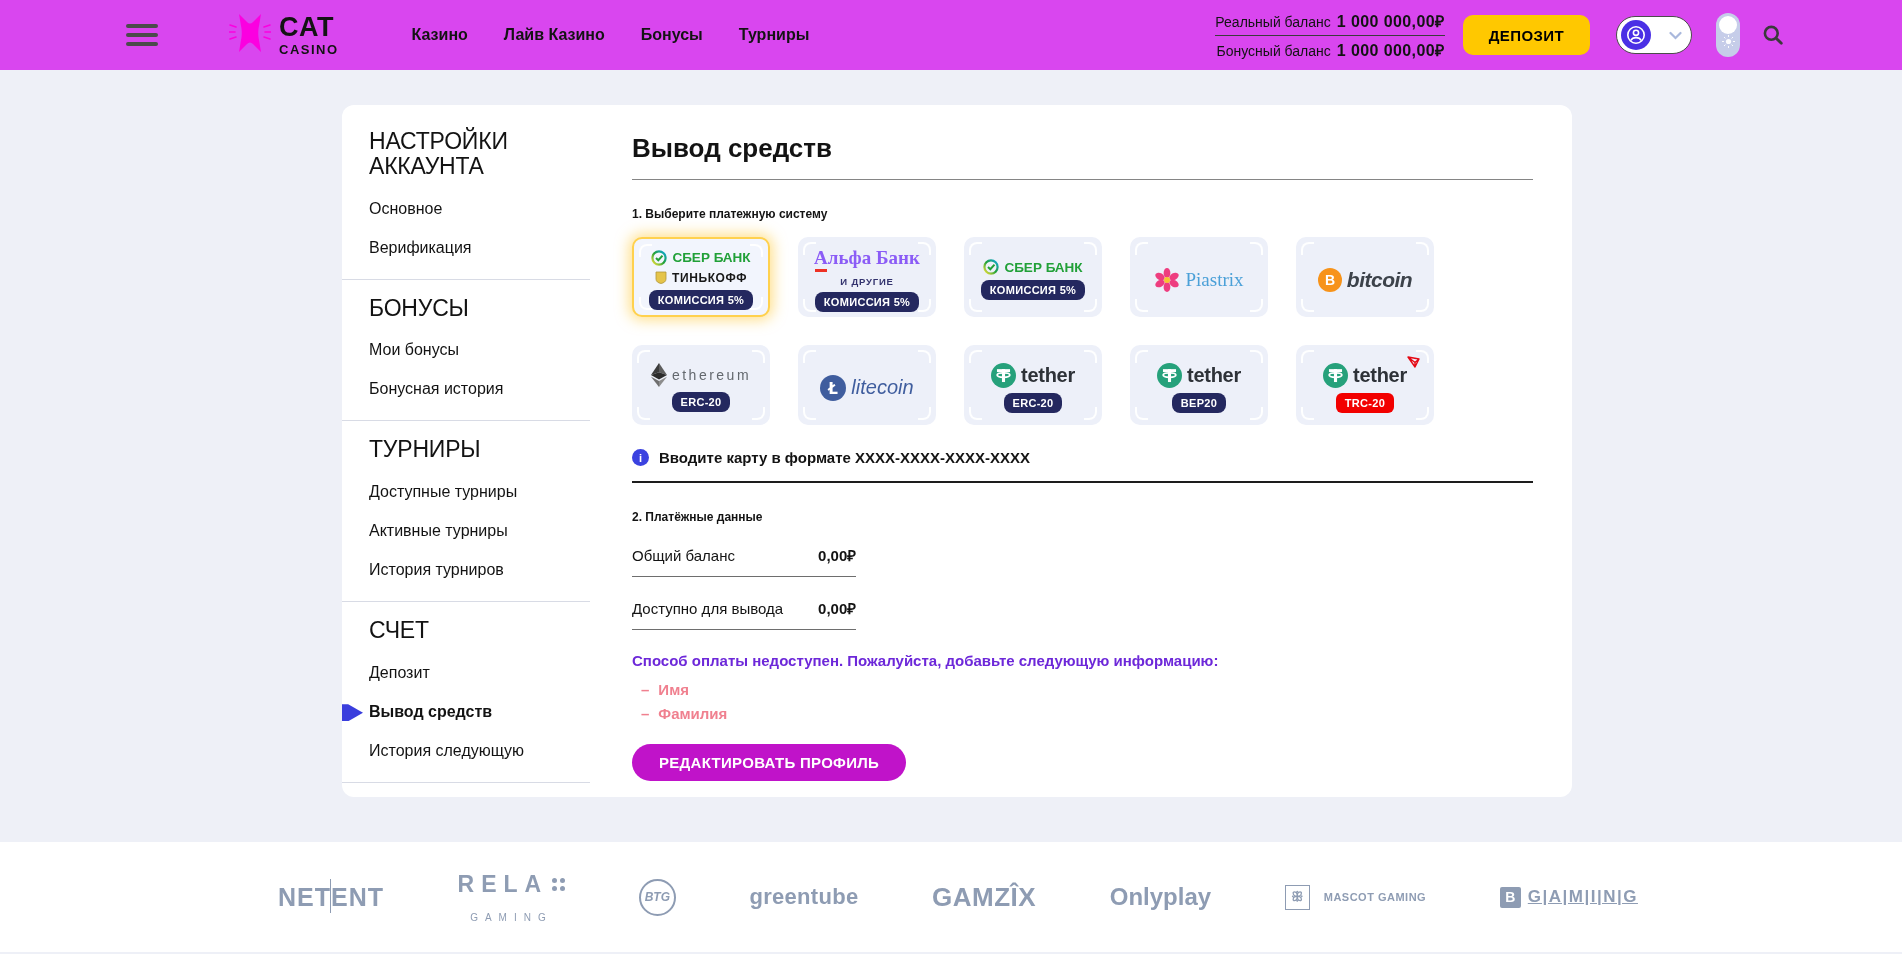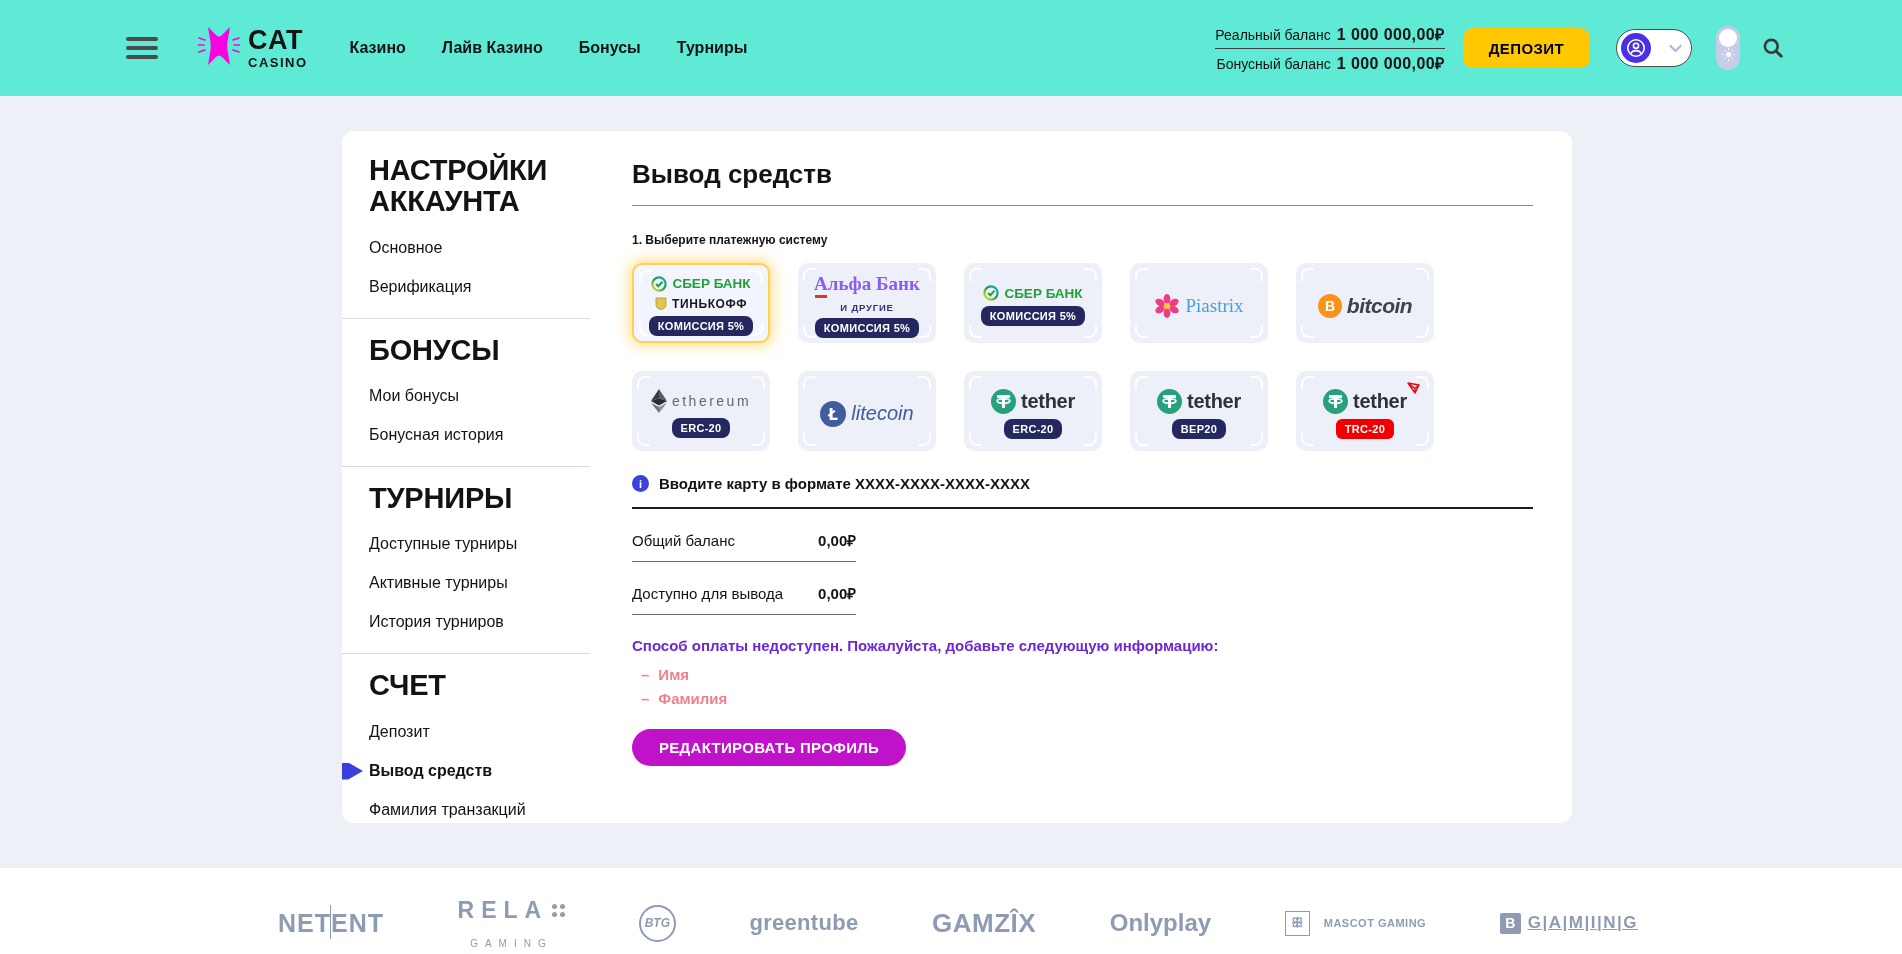--- a/index.html
+++ b/index.html
@@ -1,20 +1,20 @@
 <!DOCTYPE html>
 <html><head>
 <meta charset="utf-8">
 <style>
   * { margin:0; padding:0; box-sizing:border-box; }
   html,body { width:1902px; height:954px; overflow:hidden; }
   body { font-family:"Liberation Sans", sans-serif; background:#eef0f7; color:#131313; }
 
   
-  .header { height:96px; background:#5eead4; display:flex; align-items:center; padding:0 118px 0 126px; }
+  .header { height:70px; background:#d946ef; display:flex; align-items:center; padding:0 118px 0 126px;gap:31px; }
   .burger { width:32px; display:flex; flex-direction:column; gap:5px; cursor:pointer; }
   .burger i { display:block; height:4px; border-radius:2px; background:#4b4b4b; }
   .logo { display:flex; align-items:center; gap:8px; margin-left:40px; cursor:pointer; }
   .logo-text { line-height:1; }
   .logo-cat { font-size:27px; font-weight:800; letter-spacing:.5px; }
   .logo-casino { font-size:13px; font-weight:800; letter-spacing:1.5px; margin-top:2px; }
   .nav { display:flex; gap:36px; margin-left:42px; }
   .nav-item { font-size:16px; font-weight:600; cursor:pointer; white-space:nowrap; }
   .hdr-right { margin-left:auto; display:flex; align-items:center; }
   .balances { text-align:right; }
@@ -31,21 +31,21 @@
   .knob { width:18px; height:18px; border-radius:50%; background:#fff; }
   .search-btn { margin-left:22px; background:none; border:none; cursor:pointer; display:flex; }
 
   
   .main-wrap { padding-top:35px; }
   .panel { width:1230px; height:692px; margin-left:342px; background:#fff; border-radius:12px; display:flex; overflow:hidden; }
 
   .sidebar { width:248px; flex-shrink:0; padding-top:8px; }
   .sb-section { padding:16px 10px 22px 27px; border-bottom:1px solid #d8dbe5; }
   .sb-section:last-child { border-bottom:none; }
-  .sb-title { font-size:29px; font-weight:700; line-height:1.08; letter-spacing:-.2px; }
+  .sb-title { font-size:23px; font-weight:400; line-height:1.08; letter-spacing:-.2px; }
   .sb-item { margin-top:21px; font-size:16px; cursor:pointer; position:relative; }
   .sb-item.active { font-weight:800; }
   .active-arrow { position:absolute; left:-43px; top:1px; width:37px; height:17px; background:#3a3edd;
     clip-path:polygon(0 0, 60% 0, 100% 50%, 60% 100%, 0 100%); border-radius:3px 0 0 3px; }
 
   .content { margin-left:42px; width:901px; padding-top:28px; }
   .page-title { font-size:26px; font-weight:800; }
   .title-divider { border:none; border-top:1px solid #858585; margin-top:15px; }
   .step-label { margin-top:27px; font-size:12px; font-weight:700; }
 
@@ -232,21 +232,21 @@
         <div class="sb-item">Активные турниры</div>
         <div class="sb-item">История турниров</div>
       </div>
       <div class="sb-section">
         <div class="sb-title">СЧЕТ</div>
         <div class="sb-item">Депозит</div>
         <div class="sb-item active">
           <span class="active-arrow"></span>
           <span>Вывод средств</span>
         </div>
-        <div class="sb-item">Фамилия транзакций</div>
+        <div class="sb-item">История следующую</div>
       </div>
       <div class="sb-section">
         
         
       </div>
     </aside>
 
     <section class="content">
       <h1 class="page-title">Вывод средств</h1>
       <hr class="title-divider">
@@ -410,20 +410,21 @@
           <span class="badge red">TRC-20</span>
         </div>
       </div>
 
       <div class="info-row">
         <span class="info-icon">i</span>
         <span class="info-text">Вводите карту в формате ХХХХ-ХХХХ-ХХХХ-ХХХХ</span>
       </div>
       <hr class="dark-divider">
 
+      <div class="step-label">2. Платёжные данные</div>
 
       <div class="balance-row">
         <span>Общий баланс</span>
         <b>0,00₽</b>
       </div>
       <div class="balance-row">
         <span>Доступно для вывода</span>
         <b>0,00₽</b>
       </div>
 

